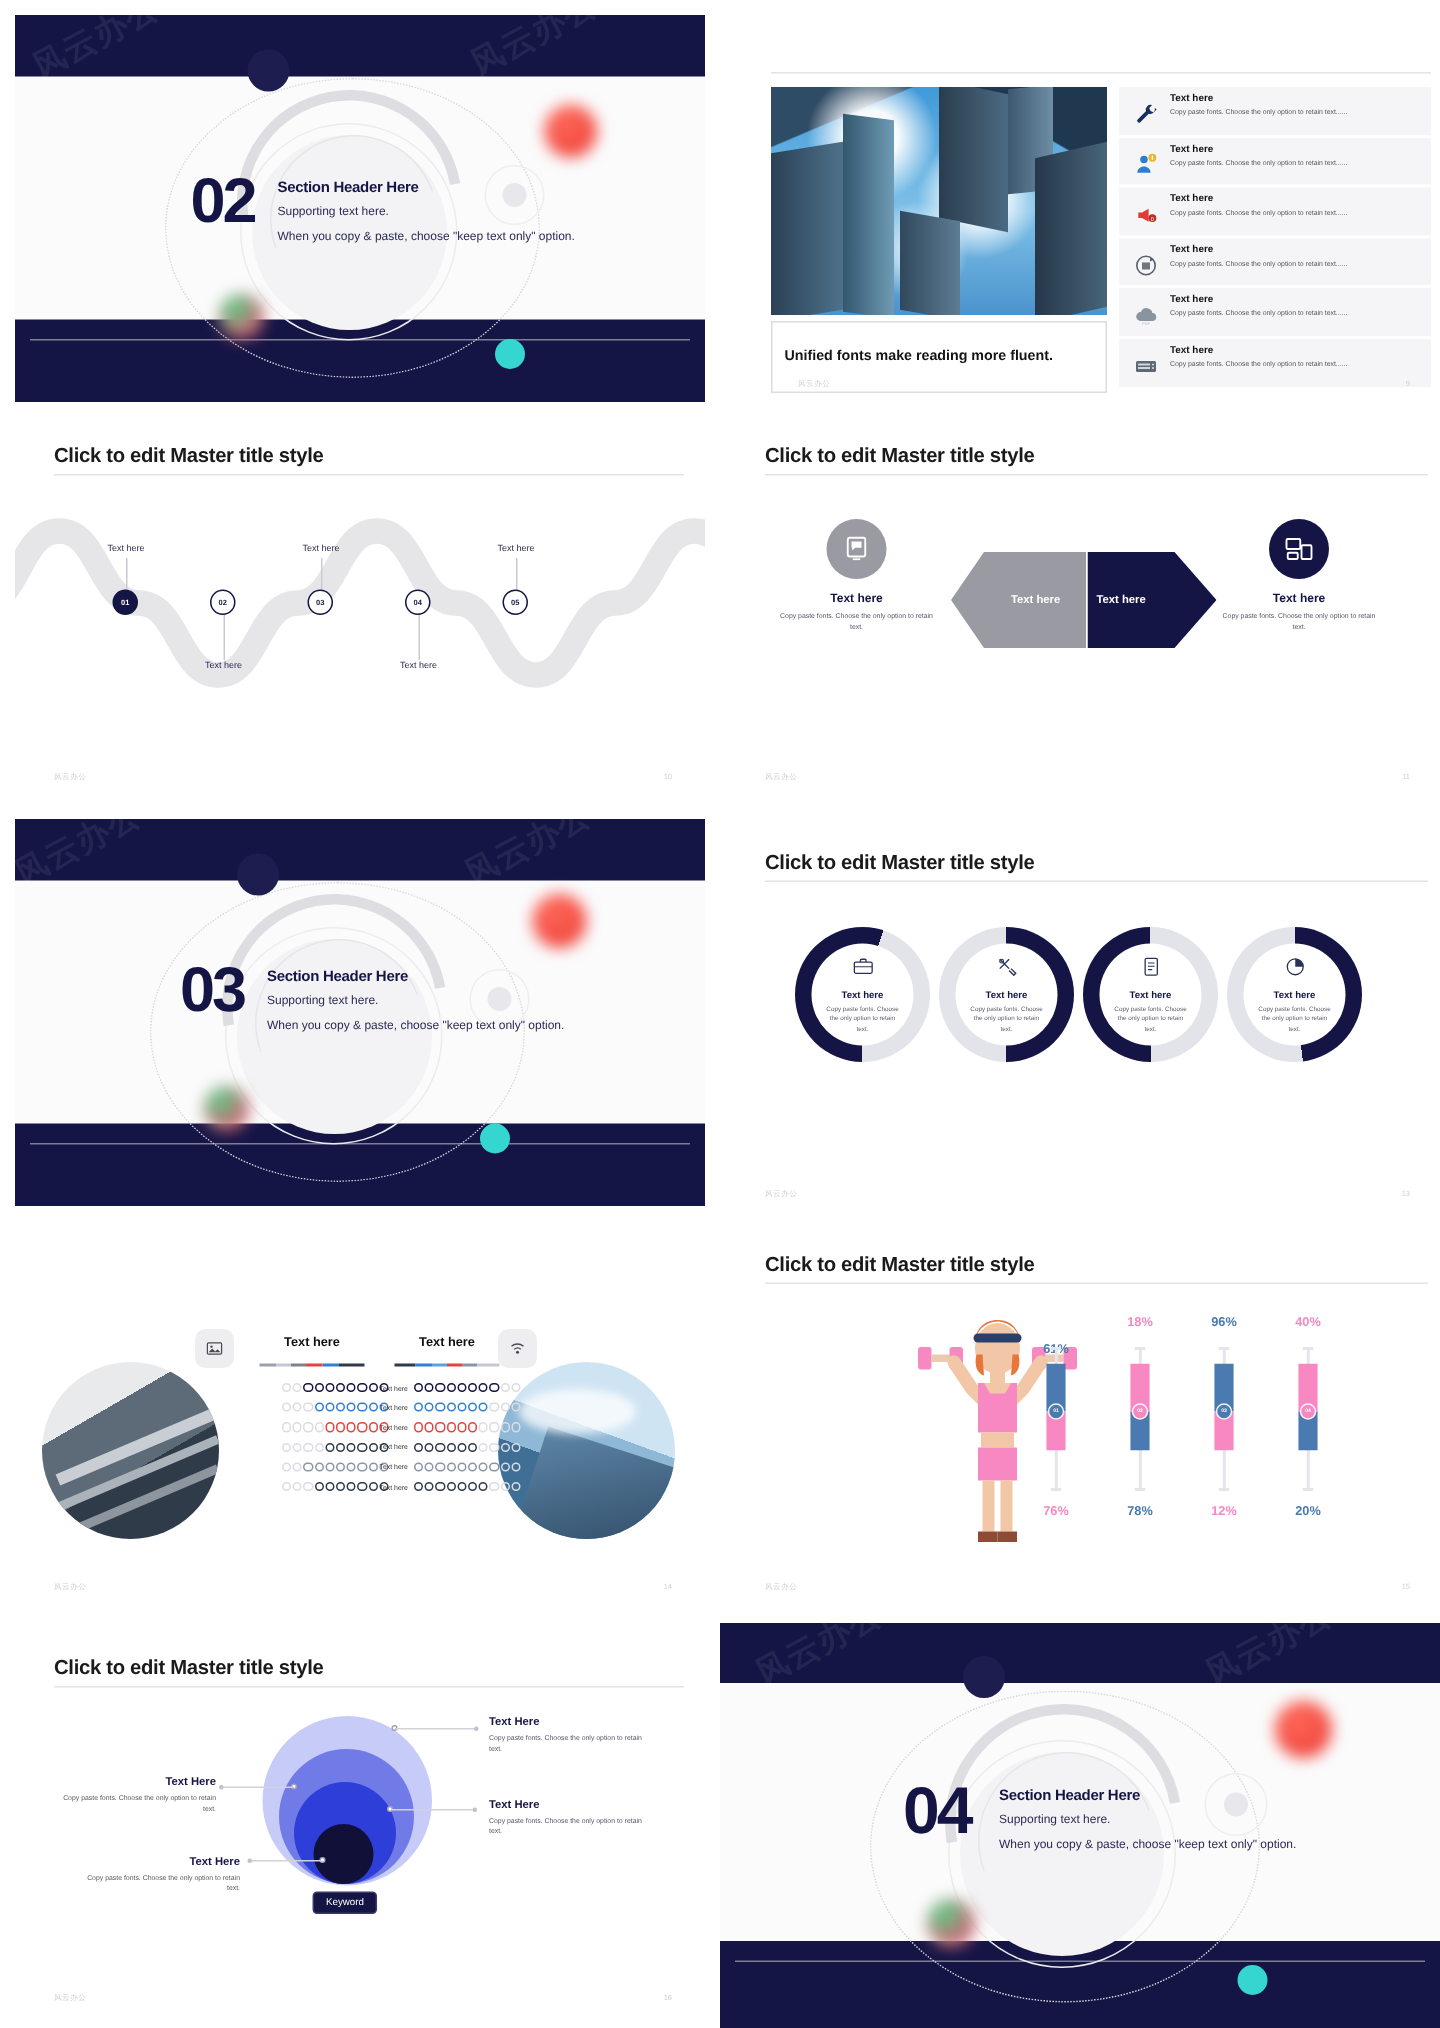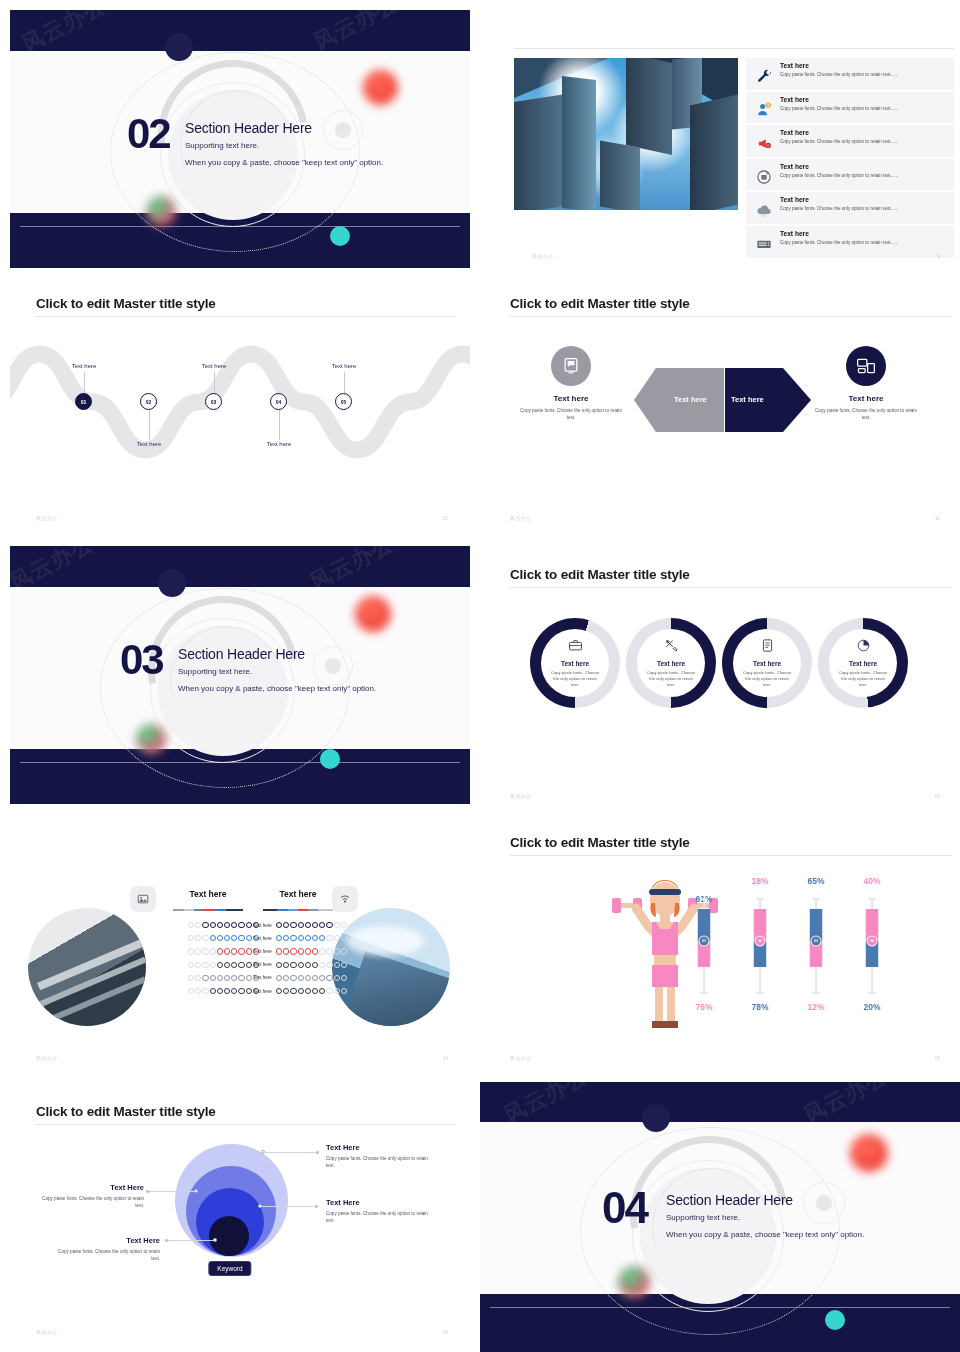--- a/index.html
+++ b/index.html
@@ -67,21 +67,21 @@
   .blob-red{ background:radial-gradient(circle at 40% 35%,#ff6a5a,#f0453c 70%); }
   .blob-grn{ background:radial-gradient(circle at 35% 30%,#58d389,#e8486b 85%); }
   .dot-cyan{ position:absolute; border-radius:50%; background:#36d6d0; }
   .sec .spoke{ position:absolute; border-radius:50%; border:1px solid #eeeef1; }
   .sec .spoke-core{ position:absolute; border-radius:50%; background:#e8e8ec; }
   .sec .num{
     position:absolute; font-size:42px; font-weight:bold; color:#151545;
     letter-spacing:-2px; line-height:1;
   }
   .sec .hdr{ position:absolute; color:#151545; }
-  .sec .hdr h2{ font-size:14px; font-weight:normal; letter-spacing:-.2px; }
+  .sec .hdr h2{ font-size:10px; font-weight:bold; letter-spacing:-.2px; }
   .sec .hdr p{ font-size:8px; font-weight:normal; margin-top:5px; color:#2a2a56; }
   .sec .hdr p.second{ margin-top:8px; }
 
   
   .s9-img{
     position:absolute; left:8px; top:34px; width:224px; height:152px;
     background:
       radial-gradient(circle at 30% 22%, rgba(255,255,255,.95) 0 9%, rgba(255,255,255,0) 22%),
       radial-gradient(circle at 62% 48%, rgba(255,255,255,.85) 0 11%, rgba(255,255,255,0) 26%),
       radial-gradient(circle at 44% 72%, rgba(255,255,255,.6) 0 8%, rgba(255,255,255,0) 20%),
@@ -229,20 +229,23 @@
 
     <div class="s9-img">
       <div class="twr" style="left:0;   top:40px;  width:52px;  height:112px; transform:skewY(-9deg);"></div>
       <div class="twr" style="left:48px;top:20px;  width:34px;  height:132px; transform:skewY(7deg); background:linear-gradient(90deg,#33576f,#6f9bb4);"></div>
       <div class="twr" style="left:112px;top:0;    width:46px;  height:92px;  transform:skewY(12deg); background:linear-gradient(90deg,#2a3d4e,#4b6a82);"></div>
       <div class="twr" style="left:158px;top:0;    width:30px;  height:70px;  transform:skewY(-6deg); background:linear-gradient(90deg,#3c5870,#6d8ea6);"></div>
       <div class="twr" style="left:176px;top:42px; width:48px;  height:110px; transform:skewY(-13deg); background:linear-gradient(90deg,#26384a,#476479);"></div>
       <div class="twr" style="left:86px; top:86px; width:40px;  height:66px;  transform:skewY(10deg); background:linear-gradient(90deg,#31485c,#5c7d94);"></div>
     </div>
 
+    <div class="s9-cap">
+      <span>Unified fonts make reading more fluent.</span>
+    </div>
 
     <div class="s9-list">
       <div class="s9-row">
         <span class="ic">
           <svg width="15" height="15" viewBox="0 0 24 24">
               <path fill="#16325c" d="M20.5 4.5a5 5 0 0 1-6.4 6.4L5.4 19.6a2 2 0 1 1-2.8-2.8l8.7-8.7a5 5 0 0 1 6.4-6.4l-3 3 1.4 3.4 3.4 1.4 3-3Z"></path>
             </svg>
         </span>
         <h4>Text here</h4>
         <p>Copy paste fonts. Choose the only option to retain text......</p>
@@ -750,21 +753,21 @@
         <div class="fit-pct" style="left: 254px; top: 58px; color: rgb(248, 136, 194);">18%</div>
         <div class="fit-track" style="left: 254px; top: 80px; height: 96px;"></div>
         <div class="fit-cap" style="left: 254px; top: 80px;"></div>
         <div class="fit-cap" style="left: 254px; top: 174.2px;"></div>
         <div class="fit-bar" style="left: 254px; top: 91px; height: 58px;">
           <i style="height: 32px; background: rgb(248, 136, 194);"></i>
           <i style="height: 26px; background: rgb(74, 122, 176);"></i>
         </div>
         <div class="fit-knob" style="left: 254px; top: 122.9px; background: rgb(248, 136, 194);">02</div>
         <div class="fit-pct" style="left: 254px; top: 184px; color: rgb(74, 122, 176);">78%</div>
-        <div class="fit-pct" style="left: 310px; top: 58px; color: rgb(74, 122, 176);">65%</div>
+        <div class="fit-pct" style="left: 310px; top: 58px; color: rgb(74, 122, 176);">96%</div>
         <div class="fit-track" style="left: 310px; top: 80px; height: 96px;"></div>
         <div class="fit-cap" style="left: 310px; top: 80px;"></div>
         <div class="fit-cap" style="left: 310px; top: 174.2px;"></div>
         <div class="fit-bar" style="left: 310px; top: 91px; height: 58px;">
           <i style="height: 32px; background: rgb(74, 122, 176);"></i>
           <i style="height: 26px; background: rgb(248, 136, 194);"></i>
         </div>
         <div class="fit-knob" style="left: 310px; top: 122.9px; background: rgb(74, 122, 176);">03</div>
         <div class="fit-pct" style="left: 310px; top: 184px; color: rgb(248, 136, 194);">12%</div>
         <div class="fit-pct" style="left: 366px; top: 58px; color: rgb(248, 136, 194);">40%</div>

